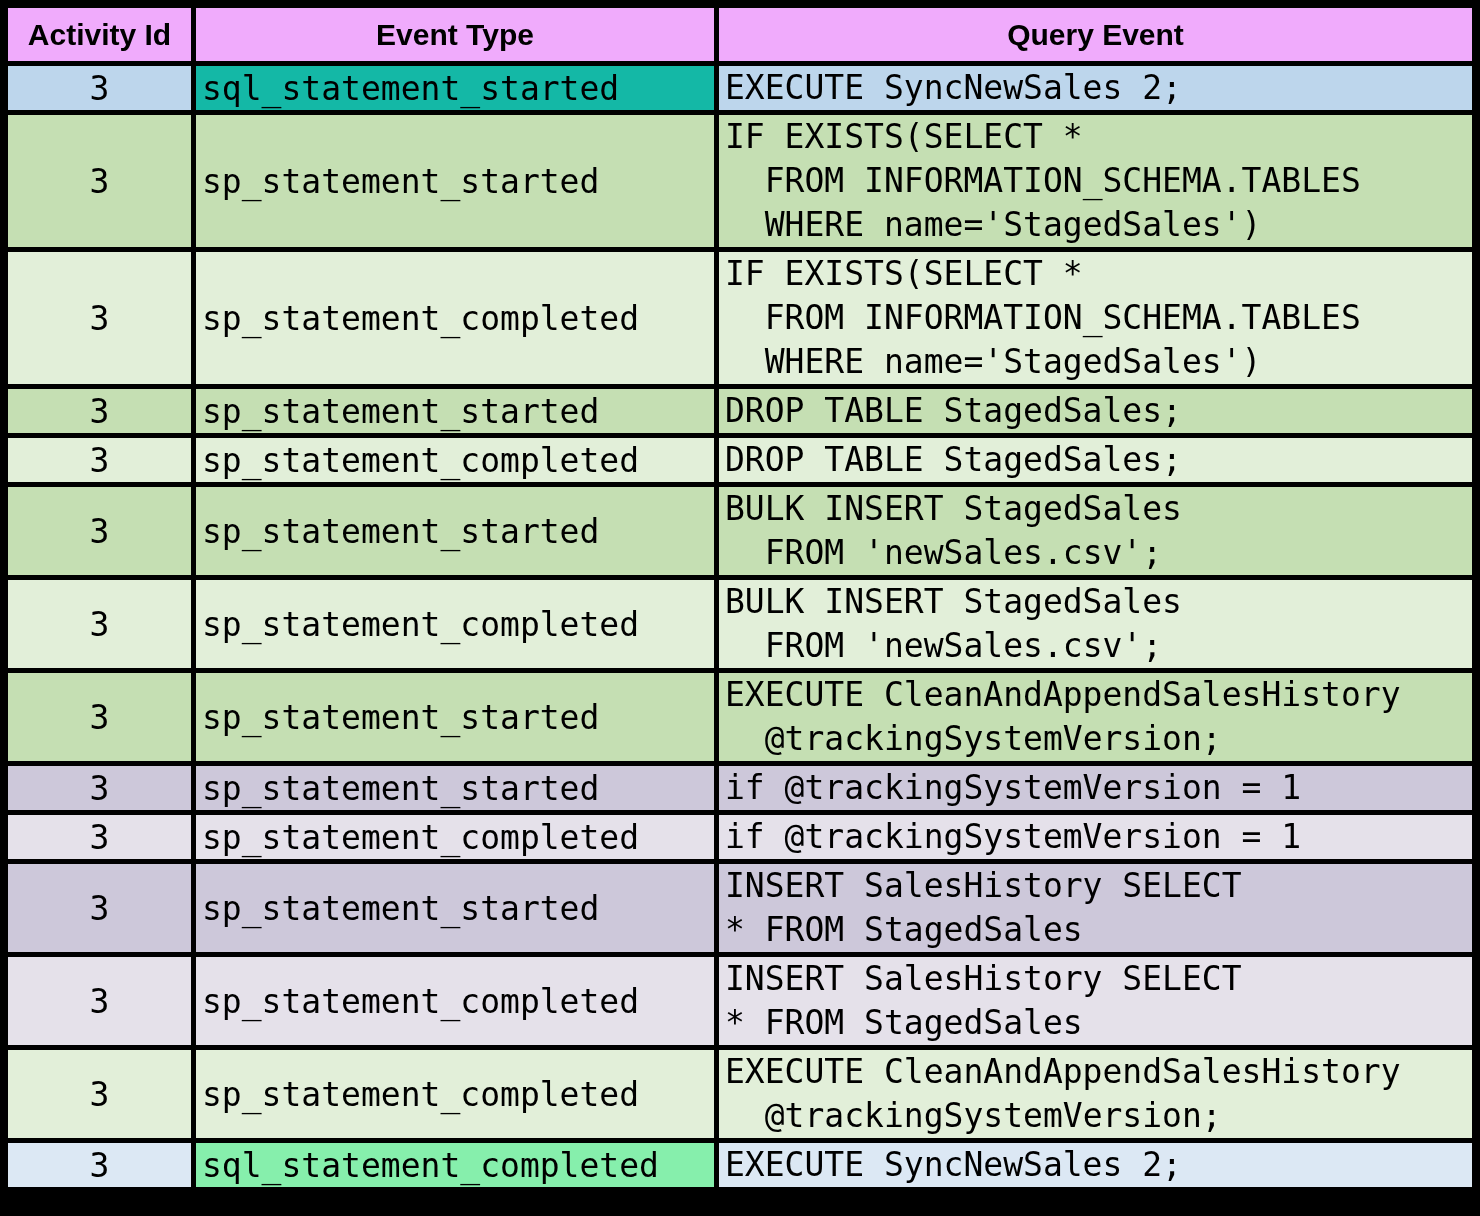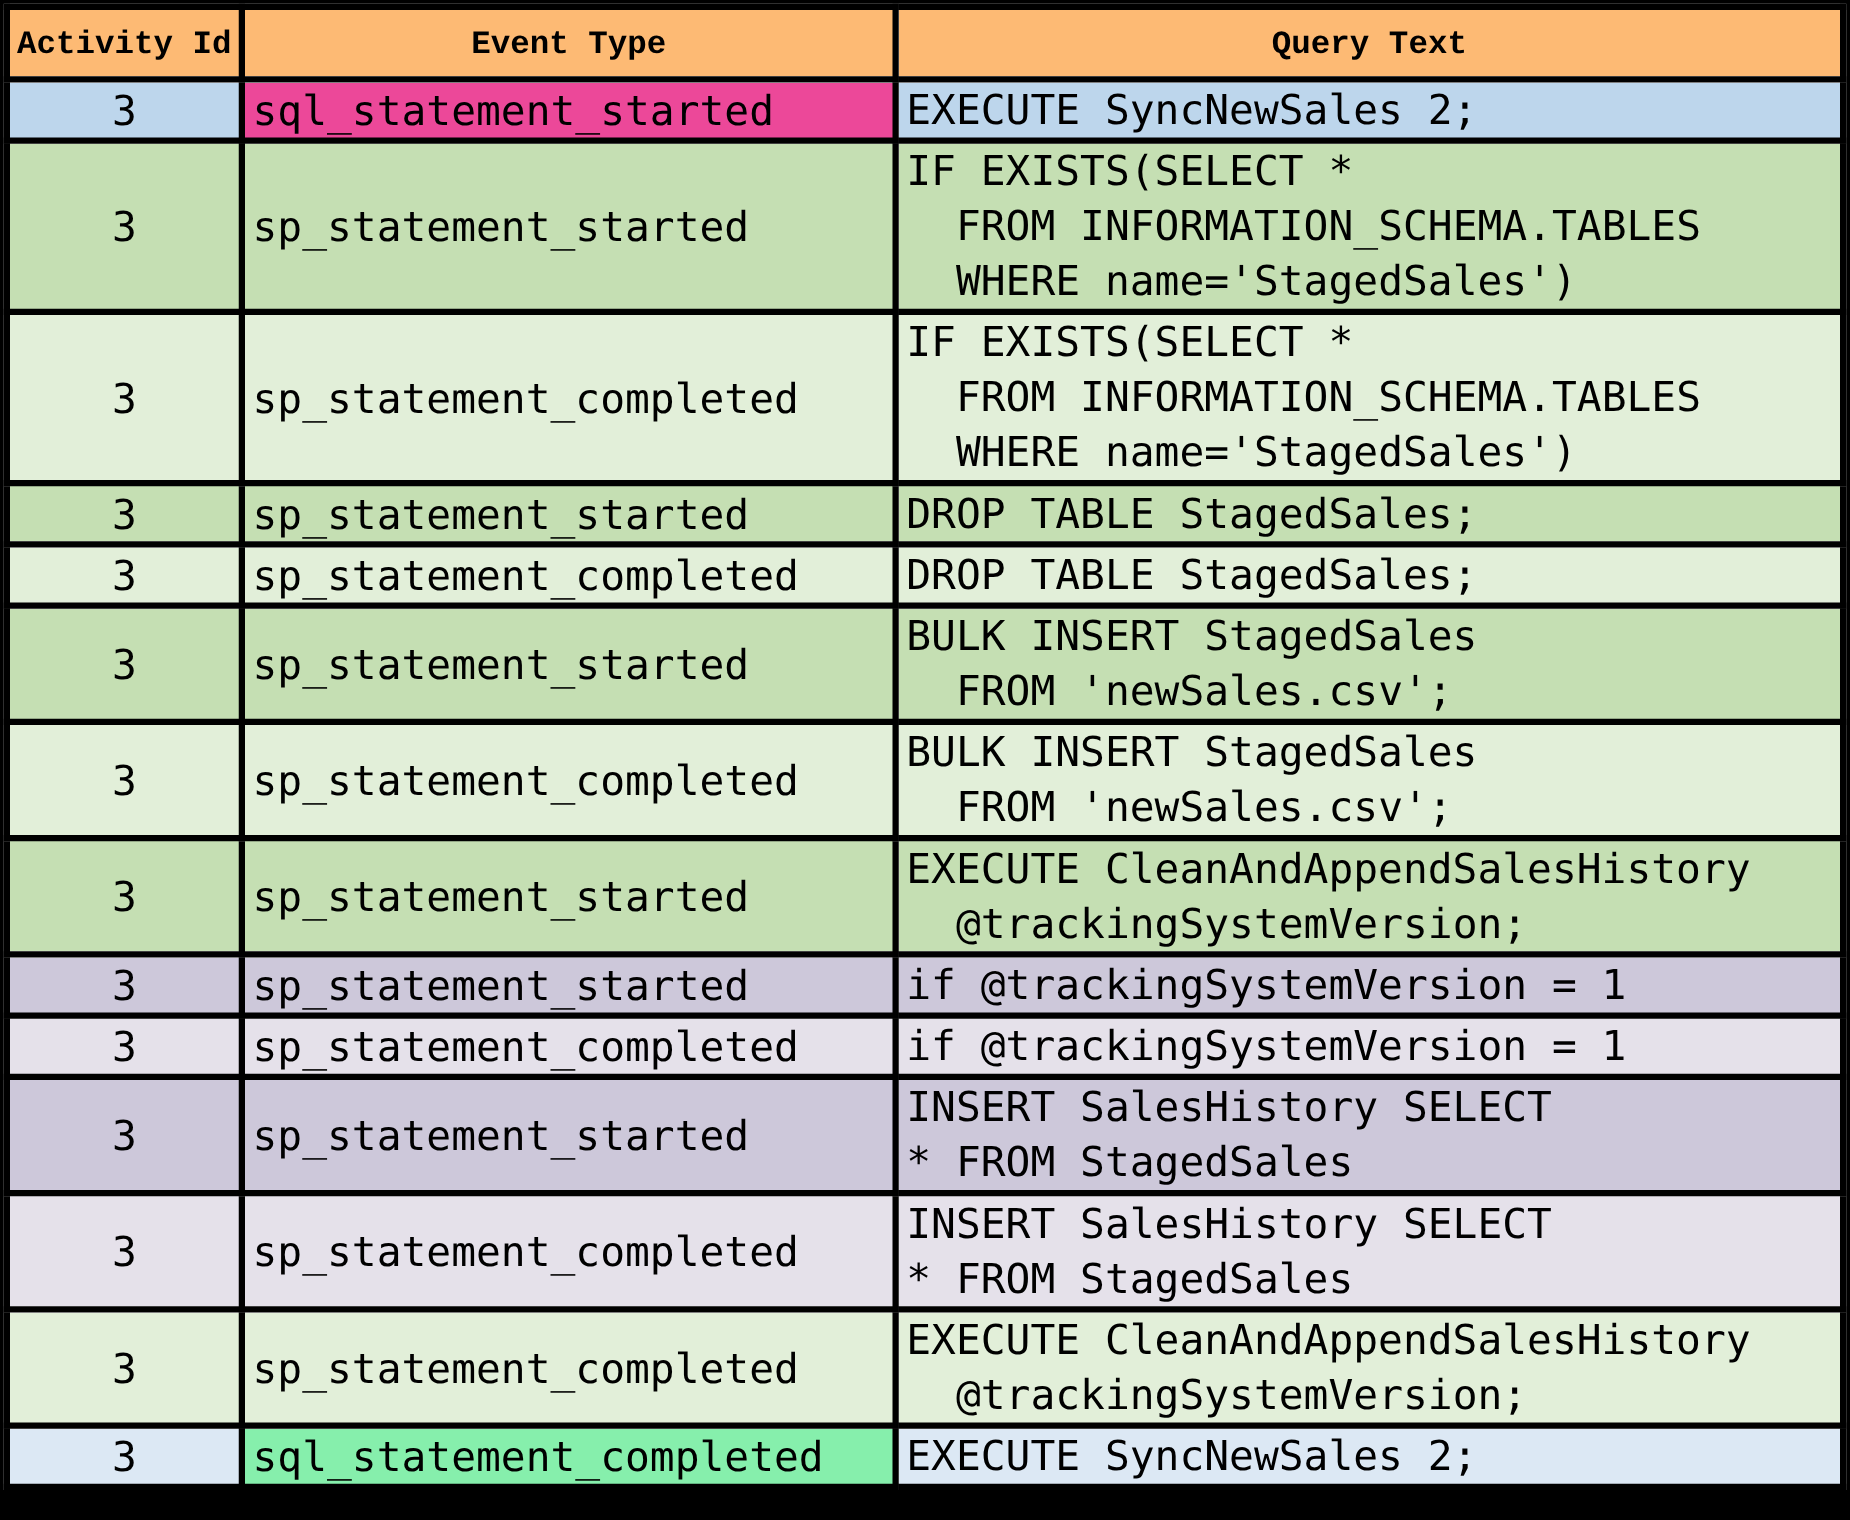--- a/index.html
+++ b/index.html
@@ -27,24 +27,24 @@
     border: 5px solid #000000;
     vertical-align: middle;
     box-sizing: border-box;
     overflow: hidden;
   }
   col.col-activity { width: 188px; }
   col.col-event    { width: 523px; }
   
 
   th.header-cell {
-    background: #fdba74;
-    font-family: Liberation Mono, monospace;
+    background: #f0abfc;
+    font-family: Liberation Sans, sans-serif;
     font-weight: bold;
-    font-size: 26px;
+    font-size: 30px;
     color: #000000;
     text-align: center;
     height: 58px;
     padding: 0 4px;
   }
   td.cell-activity {
     text-align: center;
     font-family: "DejaVu Sans Mono", monospace;
     font-size: 33px;
     color: #000000;
@@ -78,28 +78,28 @@
   <table class="events-table">
     <colgroup>
       <col class="col-activity">
       <col class="col-event">
       <col class="col-query">
     </colgroup>
     <thead>
       <tr>
         <th class="header-cell">Activity Id</th>
         <th class="header-cell">Event Type</th>
-        <th class="header-cell">Query Text</th>
+        <th class="header-cell">Query Event</th>
       </tr>
     </thead>
     <tbody id="rows-body">
 
   <tr class="lines-1">
     <td class="cell-activity" style="background: rgb(189, 214, 236);">3</td>
-    <td class="cell-event" style="background: #ec4899;">sql_statement_started</td>
+    <td class="cell-event" style="background: #14b8a6;">sql_statement_started</td>
     <td class="cell-query" style="background: rgb(189, 214, 236);">EXECUTE SyncNewSales 2;</td>
   </tr>
 
   <tr class="lines-3">
     <td class="cell-activity" style="background: rgb(197, 223, 179);">3</td>
     <td class="cell-event" style="background: rgb(197, 223, 179);">sp_statement_started</td>
     <td class="cell-query" style="background: rgb(197, 223, 179);">IF EXISTS(SELECT *
   FROM INFORMATION_SCHEMA.TABLES
   WHERE name='StagedSales')</td>
   </tr>

